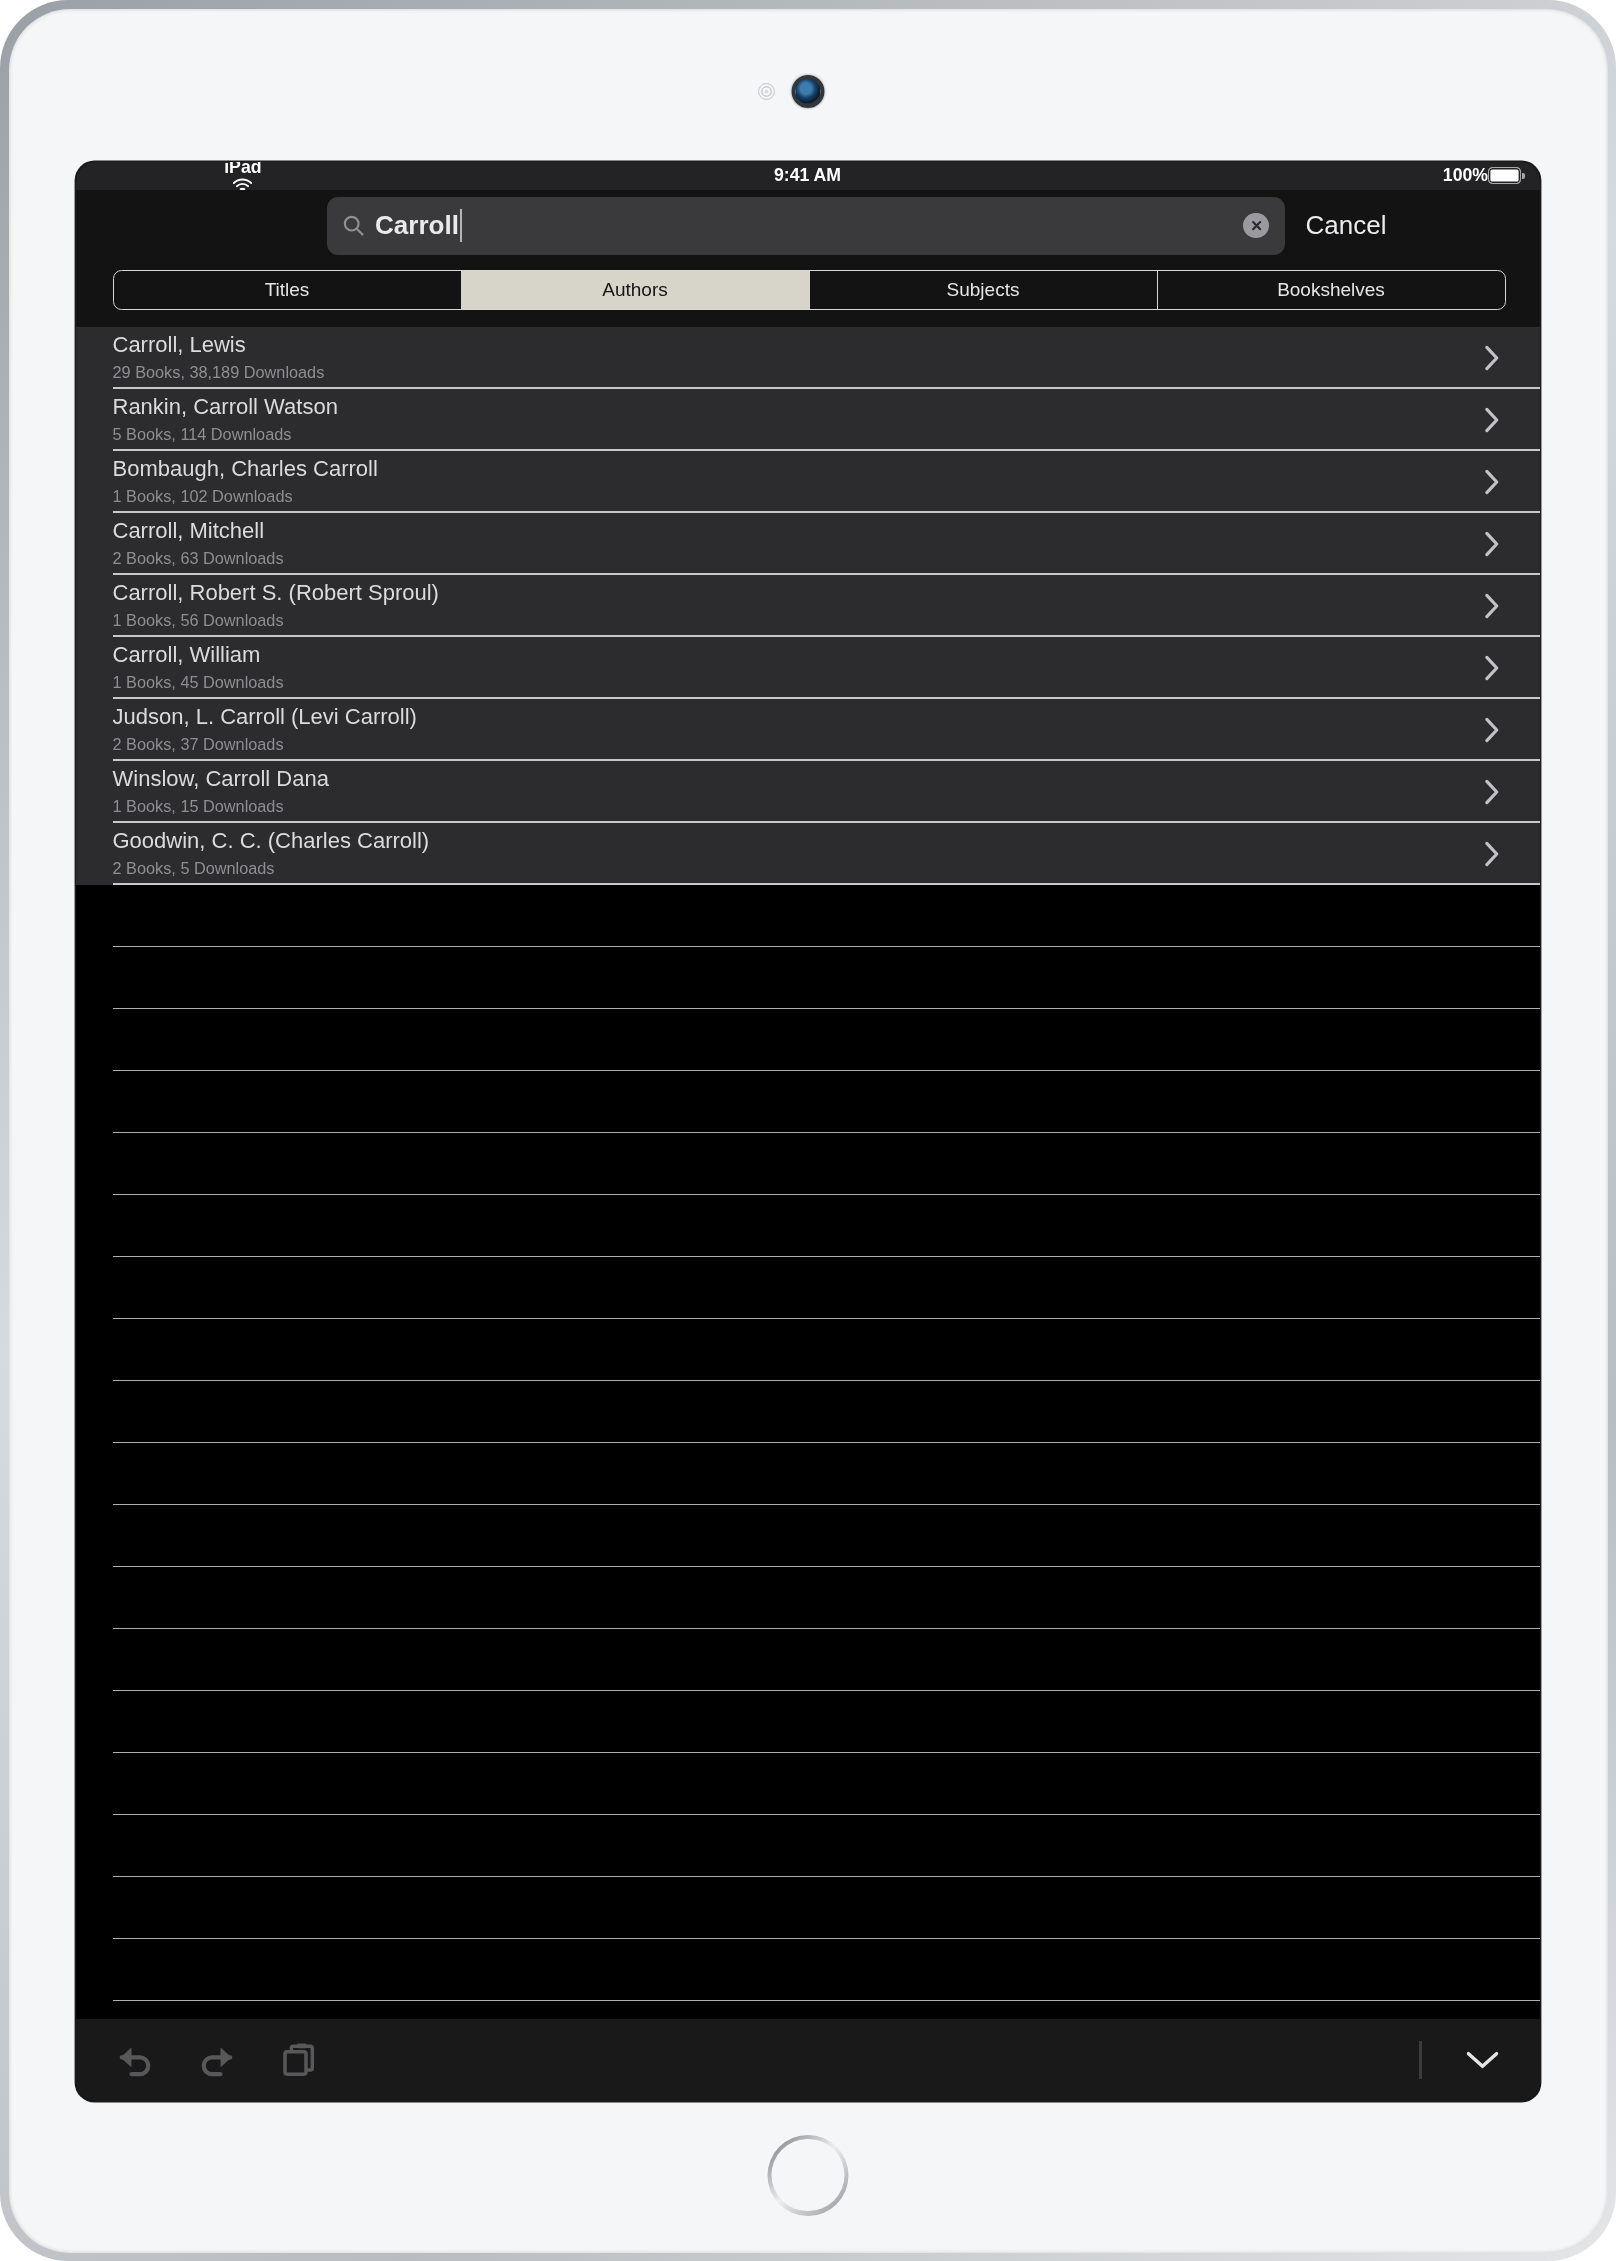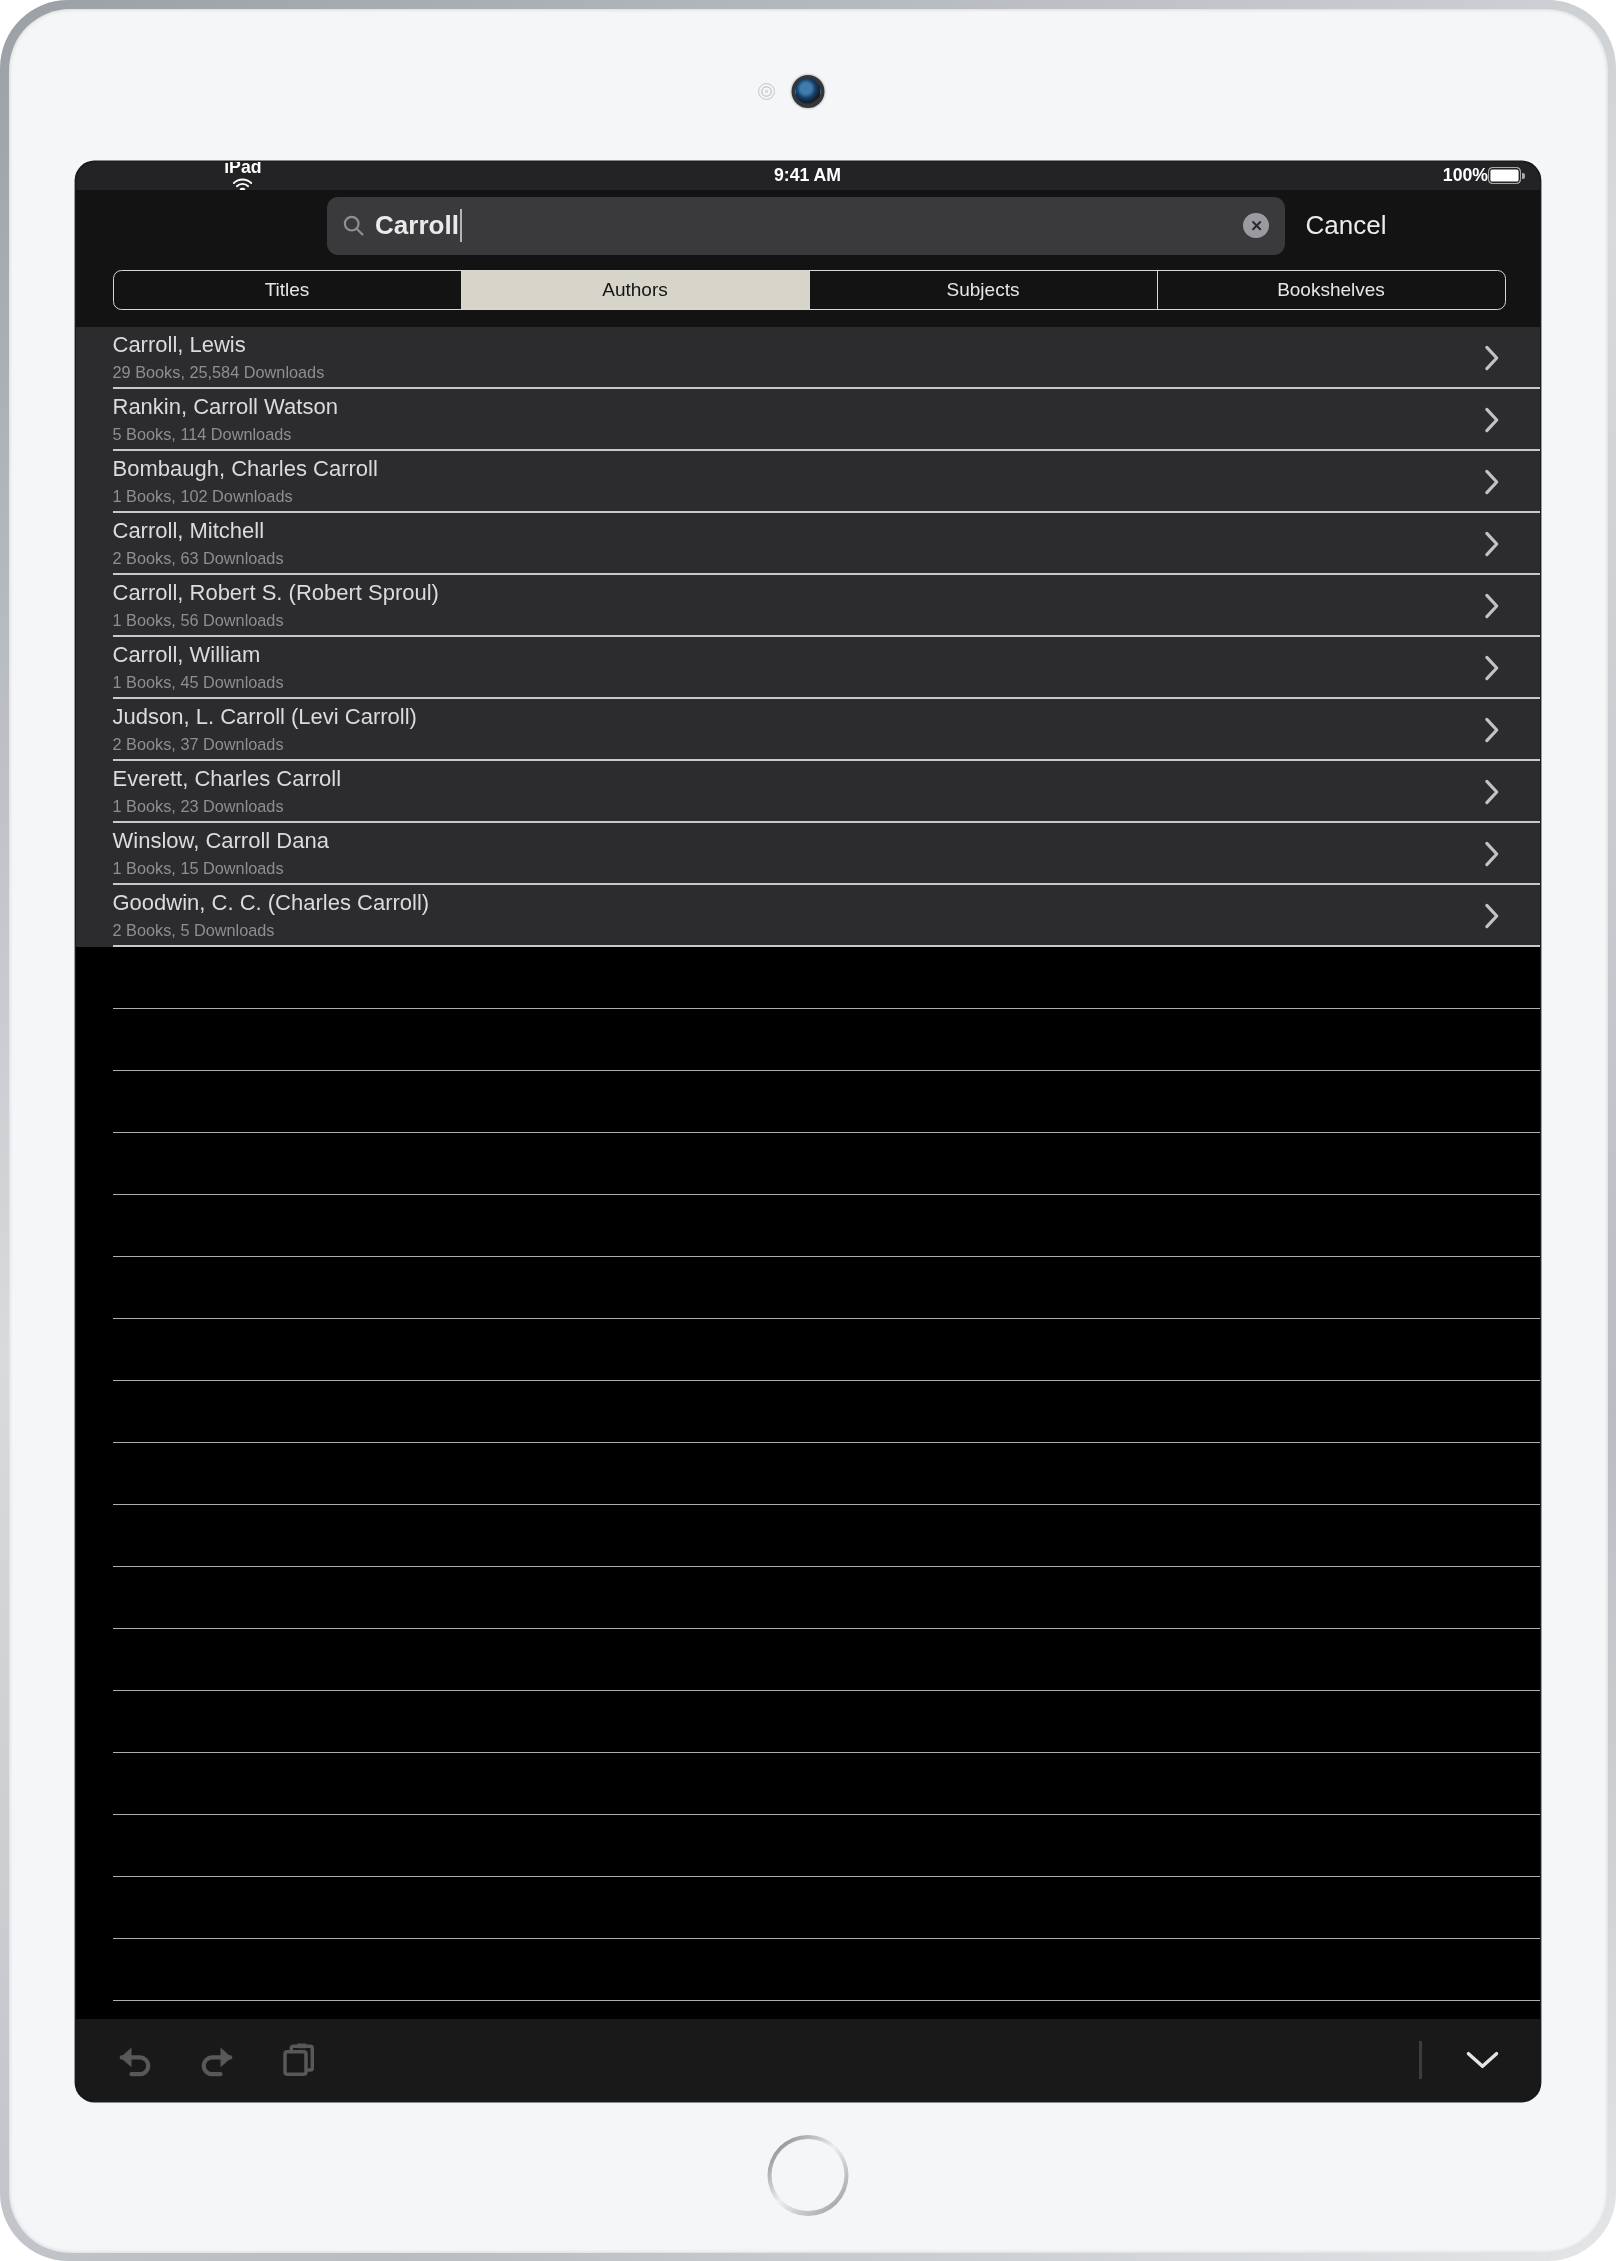--- a/index.html
+++ b/index.html
@@ -199,21 +199,21 @@
               <button class="segment">Titles</button>
               <button class="segment selected">Authors</button>
               <button class="segment">Subjects</button>
               <button class="segment">Bookshelves</button>
             </div>
         </div>
 
         <div class="list" id="results-list">
   <div class="row">
     <div class="row-title">Carroll, Lewis</div>
-    <div class="row-meta">29 Books, 25,584 Downloads</div>
+    <div class="row-meta">29 Books, 38,189 Downloads</div>
     <svg class="chev" viewBox="0 0 22 38">
       <path d="M4 4 L18 19 L4 34" fill="none" stroke="currentColor" stroke-width="4.5" stroke-linecap="round" stroke-linejoin="round"></path>
     </svg>
   </div>
 
   <div class="row">
     <div class="row-title">Rankin, Carroll Watson</div>
     <div class="row-meta">5 Books, 114 Downloads</div>
     <svg class="chev" viewBox="0 0 22 38">
       <path d="M4 4 L18 19 L4 34" fill="none" stroke="currentColor" stroke-width="4.5" stroke-linecap="round" stroke-linejoin="round"></path>
@@ -253,27 +253,20 @@
   </div>
 
   <div class="row">
     <div class="row-title">Judson, L. Carroll (Levi Carroll)</div>
     <div class="row-meta">2 Books, 37 Downloads</div>
     <svg class="chev" viewBox="0 0 22 38">
       <path d="M4 4 L18 19 L4 34" fill="none" stroke="currentColor" stroke-width="4.5" stroke-linecap="round" stroke-linejoin="round"></path>
     </svg>
   </div>
 
-  <div class="row">
-    <div class="row-title">Everett, Charles Carroll</div>
-    <div class="row-meta">1 Books, 23 Downloads</div>
-    <svg class="chev" viewBox="0 0 22 38">
-      <path d="M4 4 L18 19 L4 34" fill="none" stroke="currentColor" stroke-width="4.5" stroke-linecap="round" stroke-linejoin="round"></path>
-    </svg>
-  </div>
 
   <div class="row">
     <div class="row-title">Winslow, Carroll Dana</div>
     <div class="row-meta">1 Books, 15 Downloads</div>
     <svg class="chev" viewBox="0 0 22 38">
       <path d="M4 4 L18 19 L4 34" fill="none" stroke="currentColor" stroke-width="4.5" stroke-linecap="round" stroke-linejoin="round"></path>
     </svg>
   </div>
 
   <div class="row">

